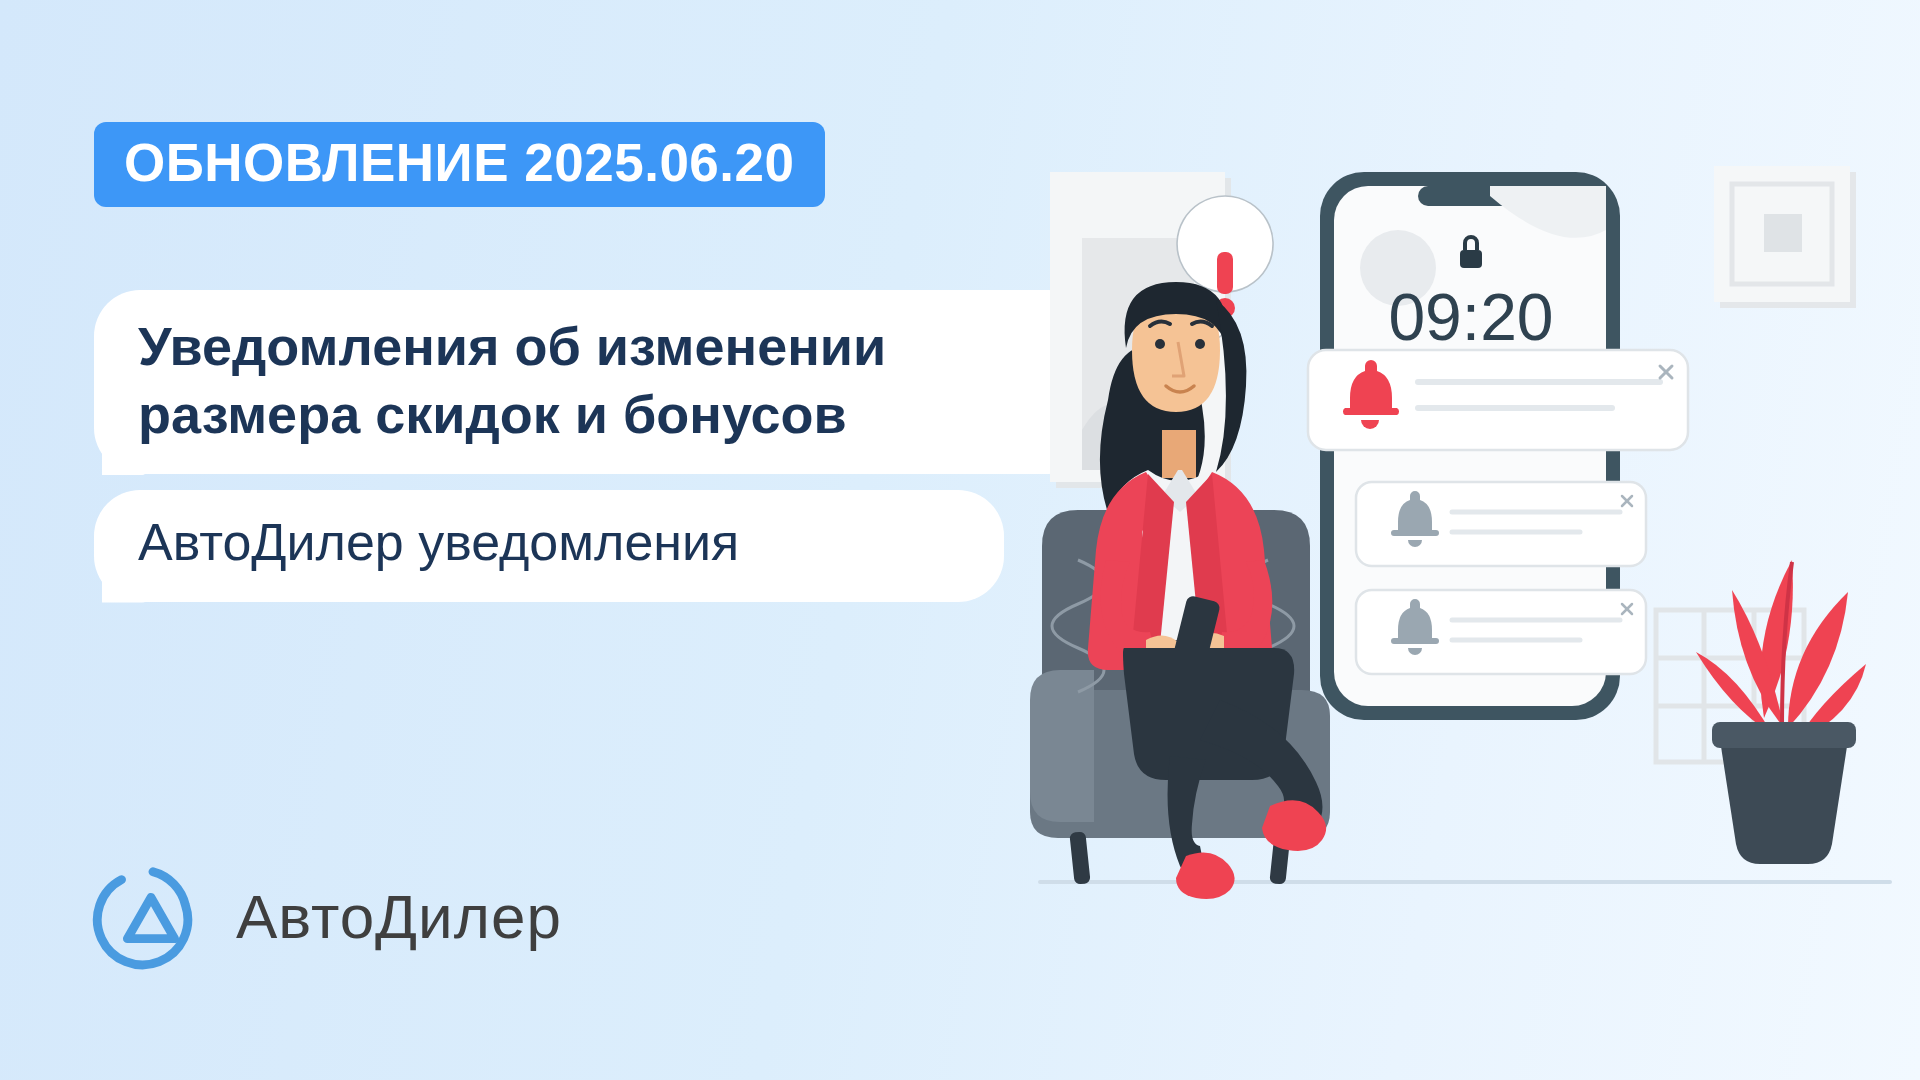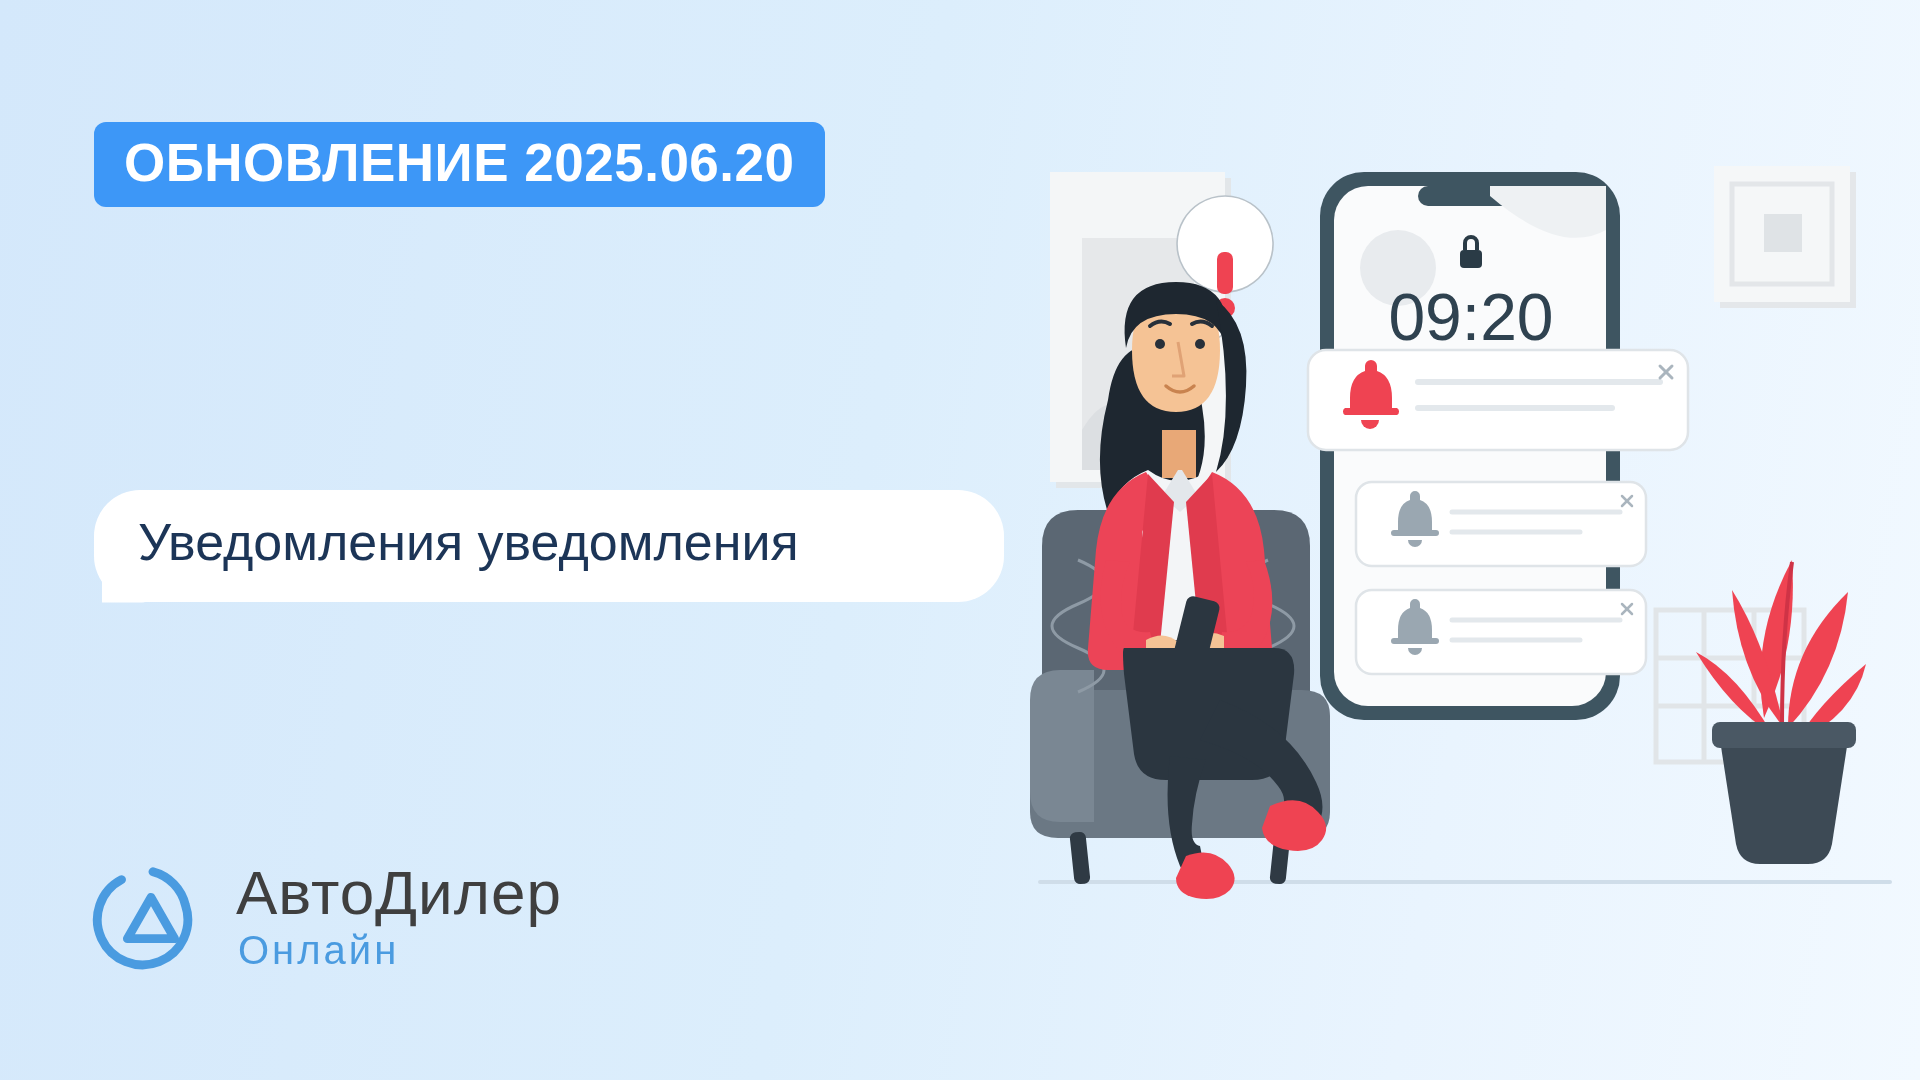--- a/index.html
+++ b/index.html
@@ -47,21 +47,21 @@
   #bubble-2 {
     left:94px; top:490px; width:910px;
     font-size:52px; font-weight:normal;
     padding:20px 44px 26px 44px;
   }
   .bubble .ln { display:block; white-space:nowrap; }
 
   
   .logo { position:absolute; left:92px; top:858px; display:flex; align-items:center; gap:26px; }
   .logo-mark { width:118px; height:118px; flex:0 0 auto; }
-  .logo-text { display:flex; flex-direction:column; justify-content:center; }
+  .logo-text { display:flex; justify-content:center; }
   .logo-title {
     font-size:62px; font-weight:normal; color:#3f3f3f;
     letter-spacing:1px; line-height:1.0;
   }
   .logo-sub {
     font-size:40px; color:#4a9be0; letter-spacing:3px;
     line-height:1.1; margin-top:4px; margin-left:2px;
   }
 
   
@@ -69,35 +69,38 @@
 </style>
 </head>
 <body>
 
 <div class="stage">
 
   <div class="left">
 
     <div class="badge">ОБНОВЛЕНИЕ 2025.06.20</div>
 
+    <div class="bubble" id="bubble-1">
+      <span class="ln">Уведомления об изменении</span>
+      <span class="ln">размера скидок и бонусов</span>
+    </div>
 
     <div class="bubble" id="bubble-2">
-      <span class="ln">Уведомления уведомления</span>
+      <span class="ln">АвтоДилер уведомления</span>
     </div>
 
     <div class="logo">
       <svg class="logo-mark" viewBox="0 0 120 120">
 
         <path d="M30 22 A46 46 0 1 0 95 48 A46 46 0 0 0 62 14" fill="none" stroke="#4a9be0" stroke-width="9" stroke-linecap="round"></path>
 
         <path d="M60 40 L84 82 L36 82 Z" fill="none" stroke="#4a9be0" stroke-width="9" stroke-linejoin="round" stroke-linecap="round"></path>
       </svg>
       <div class="logo-text">
         <div class="logo-title">АвтоДилер</div>
-        <div class="logo-sub">Онлайн</div>
       </div>
     </div>
   </div>
 
   <div class="illus">
     <svg viewBox="0 0 900 1080" width="900" height="1080">
 
       <g>
         <rect x="36" y="178" width="175" height="310" fill="#e2e6e9"></rect>
         <rect x="30" y="172" width="175" height="310" fill="#f4f6f7"></rect>

